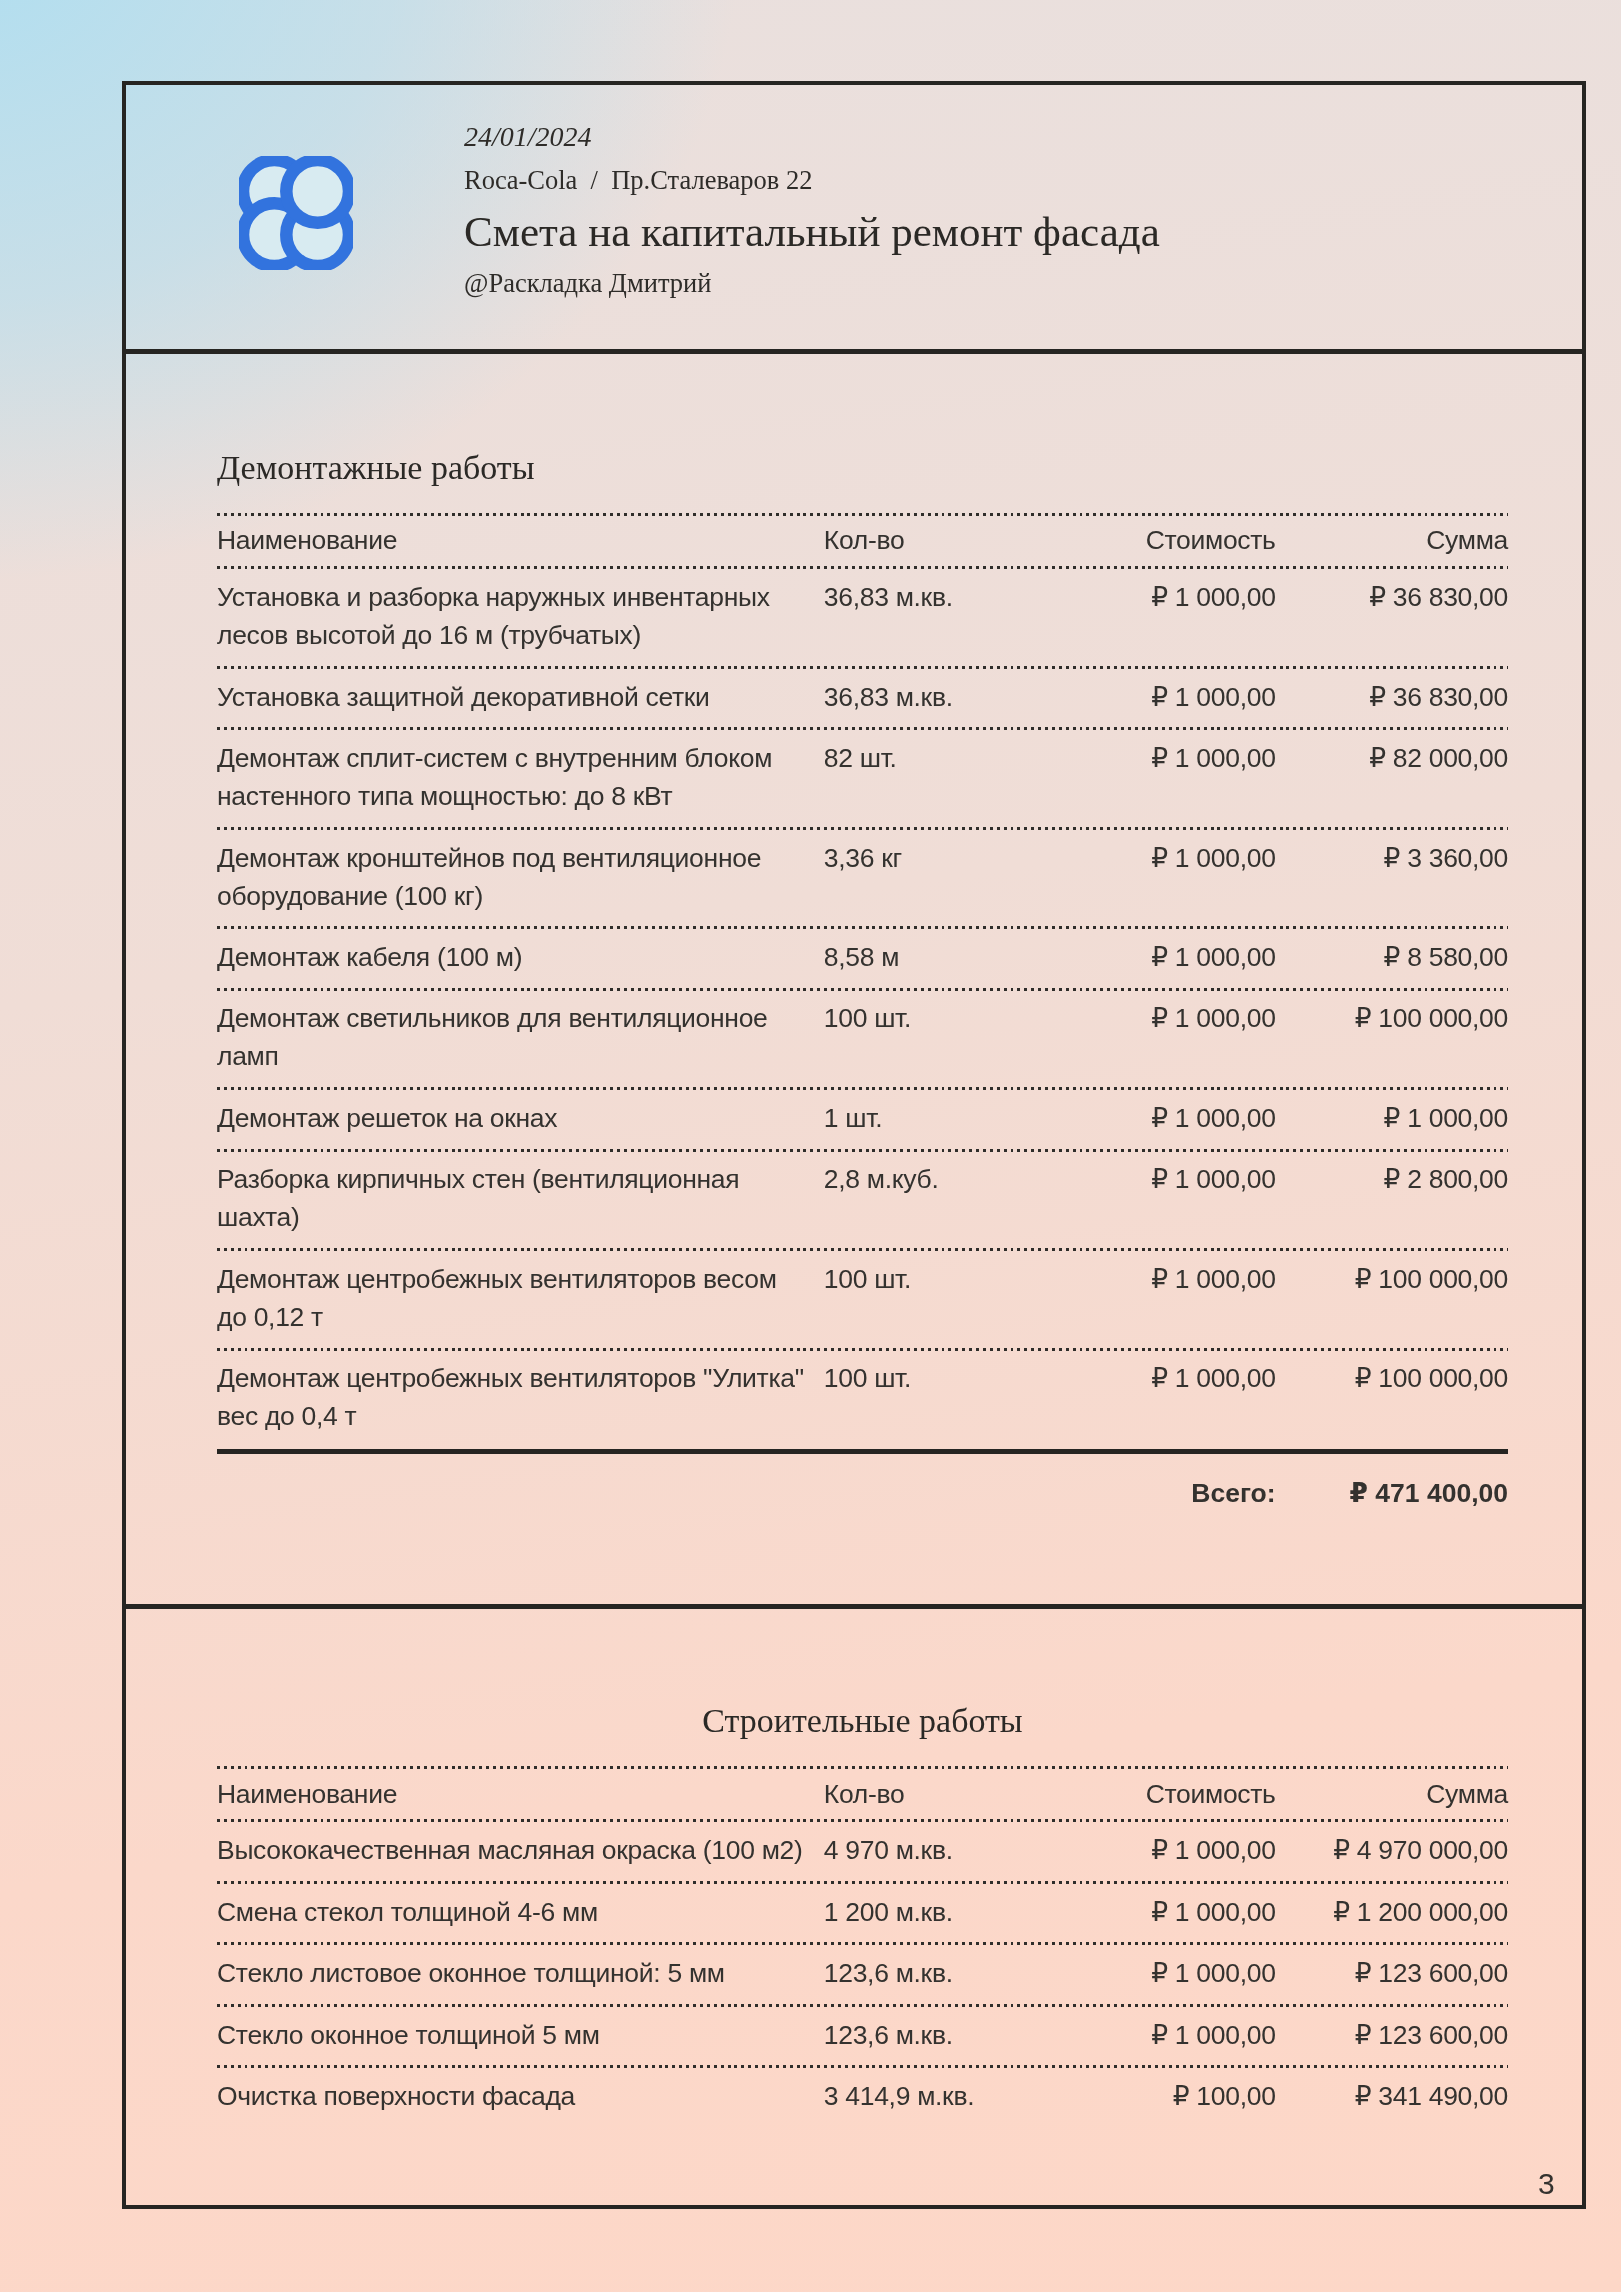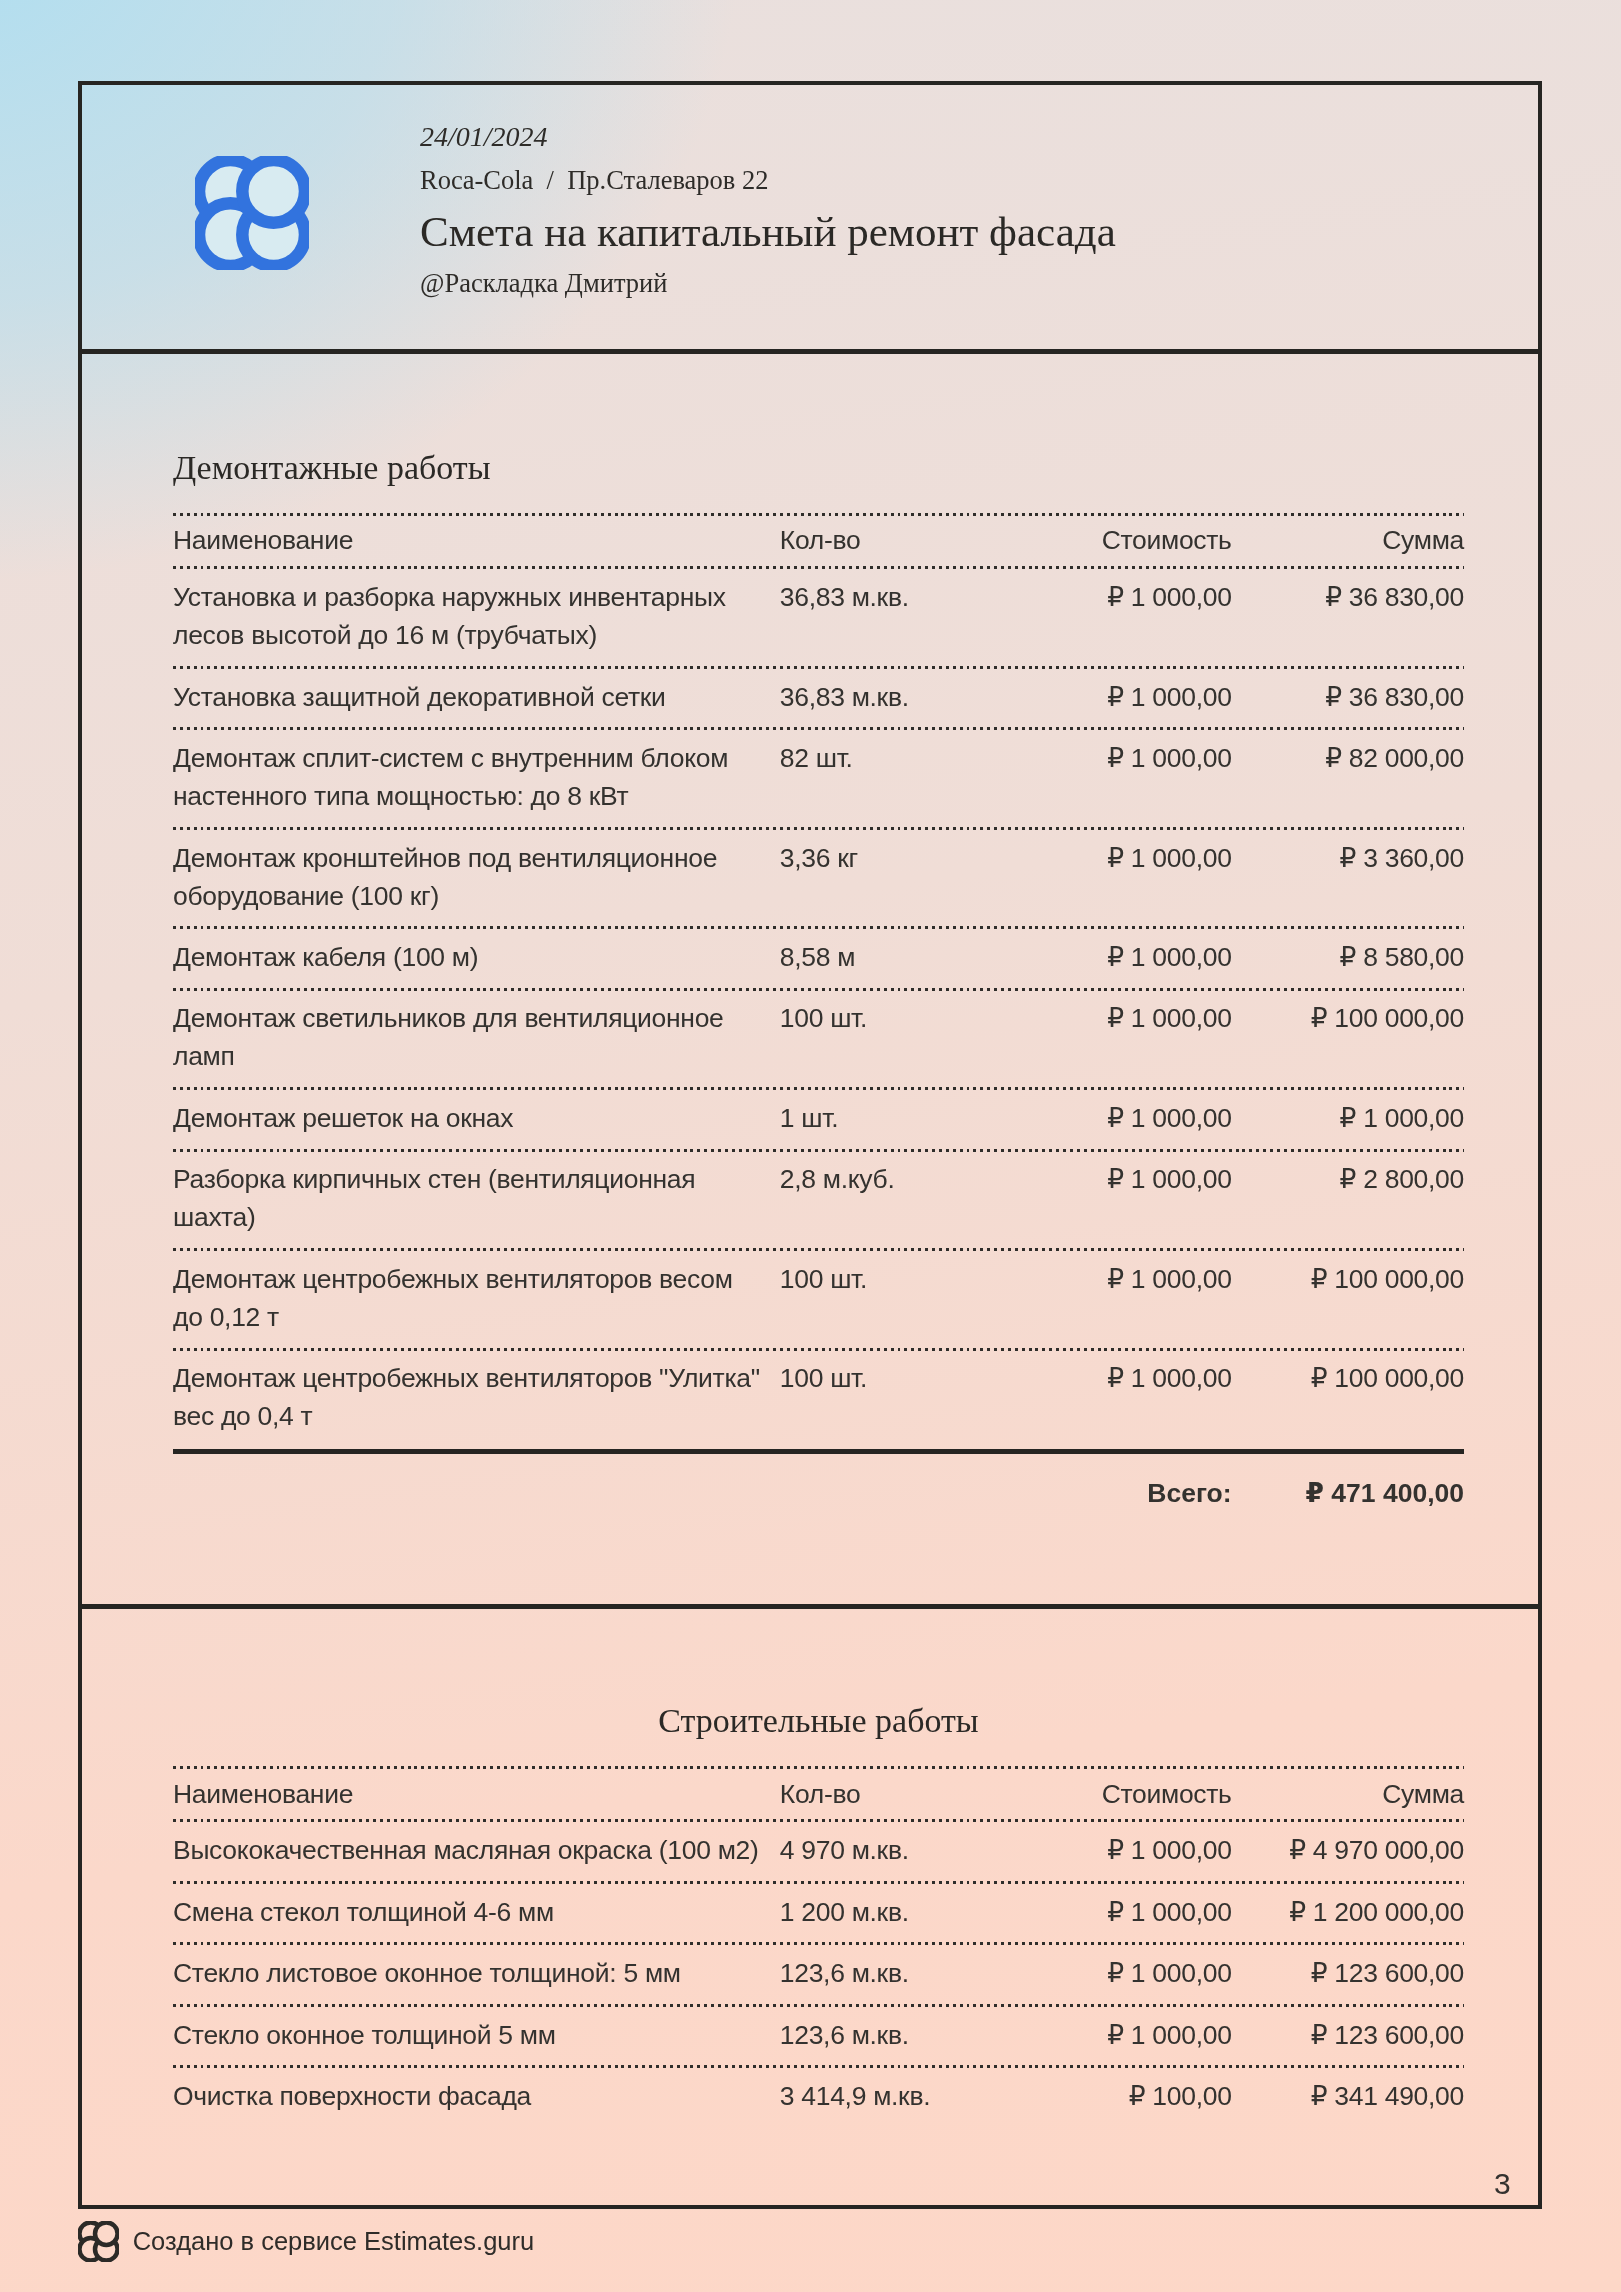--- a/index.html
+++ b/index.html
@@ -5,21 +5,21 @@
   html,body{margin:0;padding:0;}
   .canvas{
     position:relative; width:1621px; height:2293px; overflow:hidden;
     font-family:"Liberation Sans","DejaVu Sans",sans-serif;
     color:#34322f;
     background:
       radial-gradient(1127px 931px at -3% -3%, rgba(172,222,241,0.95) 0%, rgba(172,222,241,0.55) 40%, rgba(172,222,241,0) 70%),
       linear-gradient(172deg,#e9e0de 0%, #f0ddd6 40%, #fbd8ca 75%, #fdd7c7 100%);
   }
   .sheet{position:absolute; left:78px; top:81px; width:1464px;}
-  .box{box-sizing:border-box; border:4.9px solid #262522; width:100%; position:relative;}
+  .box{box-sizing:border-box; border:4.9px solid #262522; width:100%; position:relative;margin-left:44px;}
   .box1{height:272px;}
   .box2{height:1258px; margin-top:-2.9px;}
   .box3{height:604px; margin-top:-2.9px;}
 
   
   .brand-logo{position:absolute; left:113px; top:71px;}
   .head-text{padding:35px 39px 0 338px;}
   .doc-date{font-family:"Liberation Serif","DejaVu Serif",serif; font-style:italic; font-size:28px; line-height:33px; color:#2e2c29; margin-bottom:11.8px;}
   .doc-company{font-family:"Liberation Serif","DejaVu Serif",serif; font-size:26.5px; line-height:31px; color:#2e2c29; margin-bottom:9.8px;}
   .doc-title{font-family:"Liberation Serif","DejaVu Serif",serif; font-size:43px; line-height:51px; color:#2b2926; margin-bottom:11.8px;}
@@ -225,27 +225,14 @@
           <div class="c qty">3 414,9 м.кв.</div>
           <div class="c price">₽ 100,00</div>
           <div class="c sum">₽ 341 490,00</div>
         </div>
       </div>
       <div class="page-num">3</div>
     </div>
 
   </div>
 
-  <div class="footer">
-    <span style="display:inline-flex;">
-      <svg width="41" height="41" viewBox="0 0 100 100">
-        <g stroke="#2b2a27" stroke-width="11" fill="#fcd9ca">
-          <circle cx="31" cy="31" r="27.5"></circle>
-          <circle cx="31" cy="69" r="27.5"></circle>
-          <circle cx="69" cy="69" r="27.5"></circle>
-          <circle cx="69" cy="31" r="27.5"></circle>
-        </g>
-      </svg>
-    </span>
-    <span class="footer-credit">Создано в сервисе Estimates.guru</span>
-  </div>
 </div>
 
 
 </body></html>

